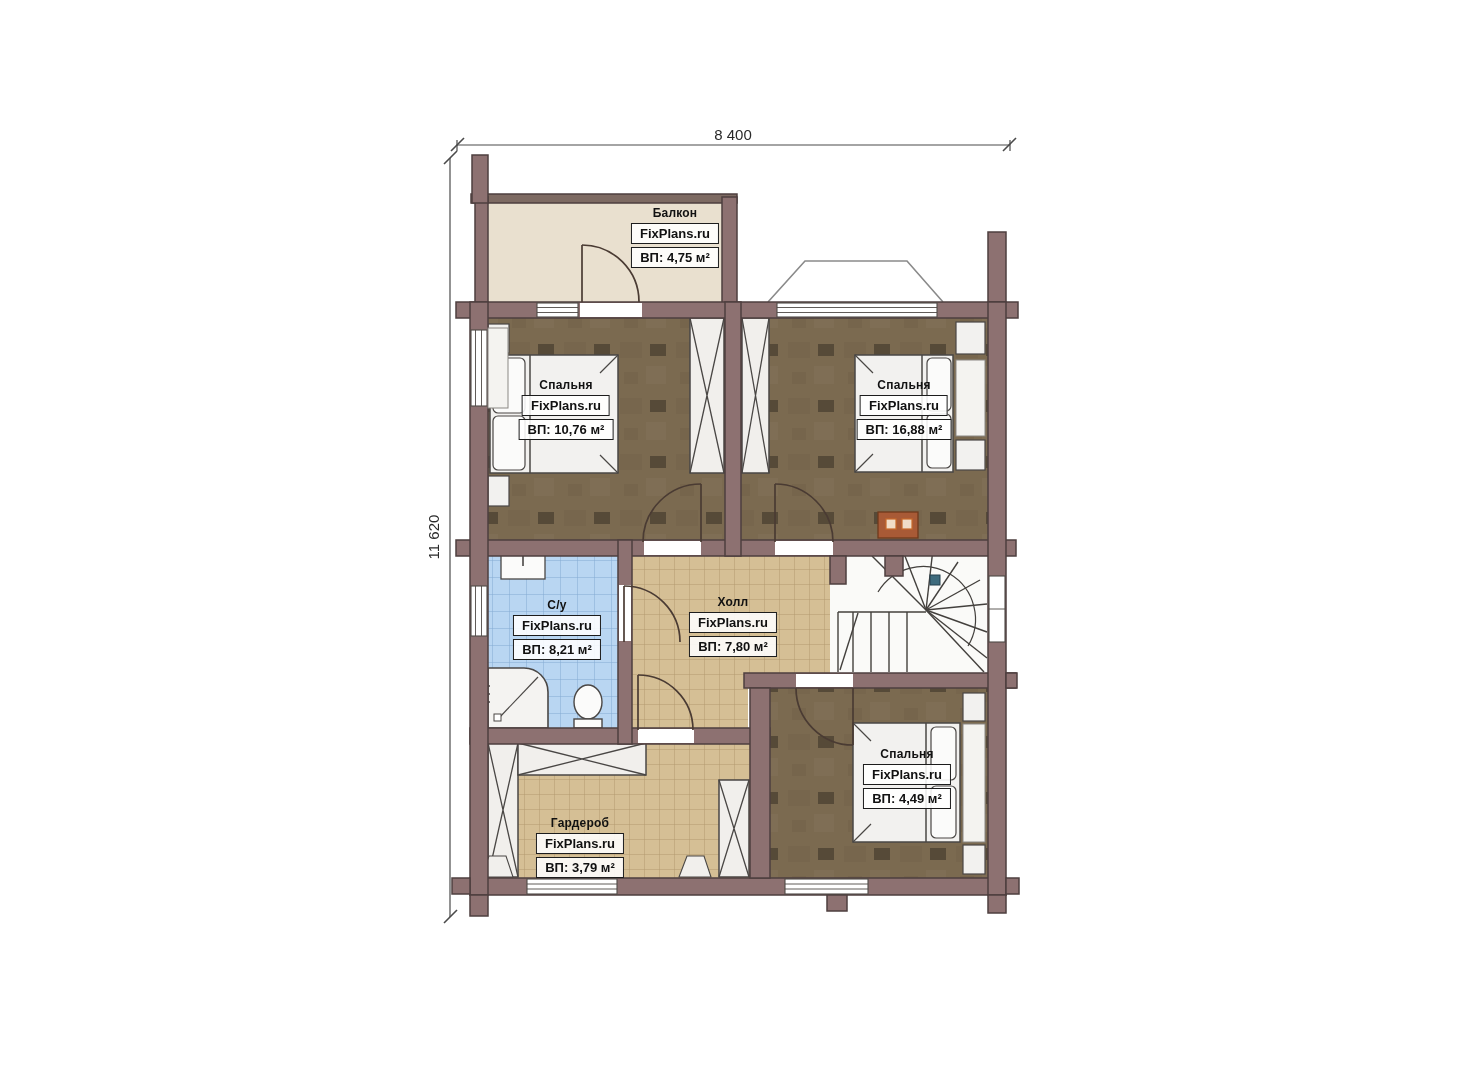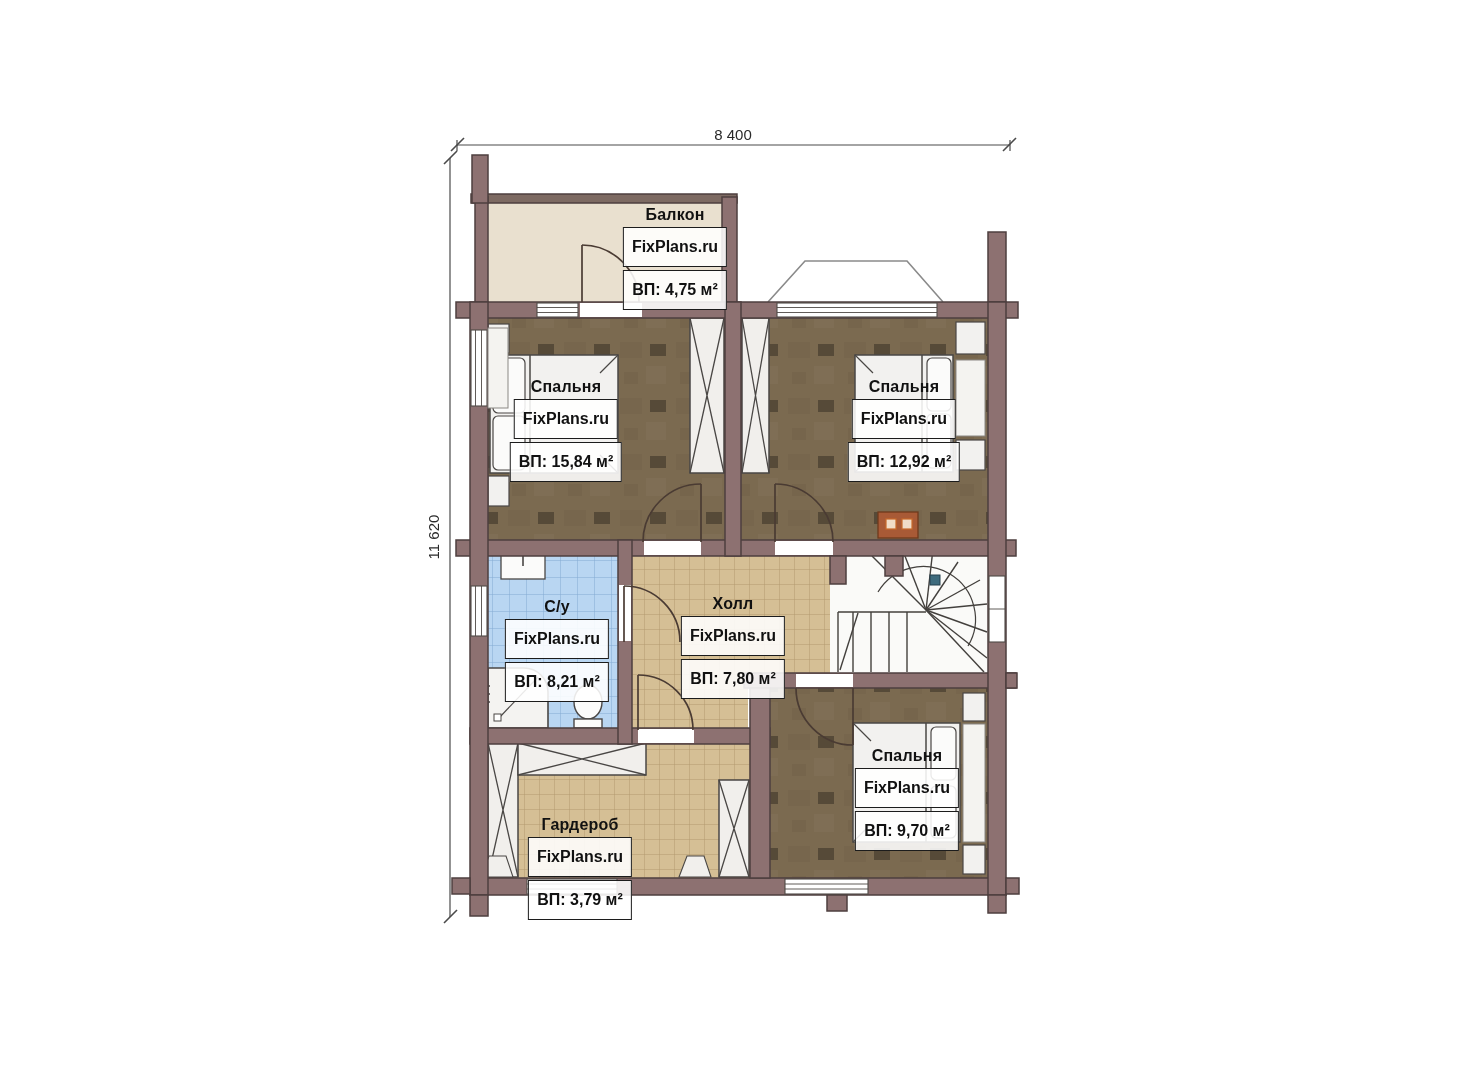--- a/index.html
+++ b/index.html
@@ -6,24 +6,24 @@
   .stage{
     position:relative;width:1473px;height:1080px;background:#ffffff;overflow:hidden;
     font-family:"Liberation Sans", sans-serif;
   }
   .stage svg{position:absolute;left:0;top:0;}
   .room-label{
     position:absolute;transform:translateX(-50%);
     display:flex;flex-direction:column;align-items:center;
     color:#111;z-index:5;pointer-events:none;
   }
-  .room-name{font-weight:bold;font-size:16px;letter-spacing:.2px;white-space:nowrap;}
+  .room-name{font-weight:bold;font-size:12px;letter-spacing:.2px;white-space:nowrap;}
   .label-box{
     border:1.6px solid #1c1c1c;background:rgba(255,255,255,.88);
-    font-size:16px;font-weight:bold;padding:10px 8px;margin-top:3px;white-space:nowrap;
+    font-size:13px;font-weight:bold;padding:2px 8px;margin-top:3px;white-space:nowrap;
   }
   .dim-label{
     position:absolute;font-size:15px;color:#2a2a2a;z-index:4;white-space:nowrap;
   }
   .dim-label.vertical{transform:translate(-50%,-50%) rotate(-90deg);}
   .dim-label.horizontal{transform:translateX(-50%);}
 </style>
 </head>
 <body>
 
@@ -270,27 +270,27 @@
 
   <div class="room-label" style="left:675px;top:206px">
     <div class="room-name">Балкон</div>
     <div class="label-box">FixPlans.ru</div>
     <div class="label-box">ВП: 4,75 м²</div>
   </div>
 
   <div class="room-label" style="left:566px;top:378px">
     <div class="room-name">Спальня</div>
     <div class="label-box">FixPlans.ru</div>
-    <div class="label-box">ВП: 15,84 м²</div>
+    <div class="label-box">ВП: 10,76 м²</div>
   </div>
 
   <div class="room-label" style="left:904px;top:378px">
     <div class="room-name">Спальня</div>
     <div class="label-box">FixPlans.ru</div>
-    <div class="label-box">ВП: 12,92 м²</div>
+    <div class="label-box">ВП: 16,88 м²</div>
   </div>
 
   <div class="room-label" style="left:557px;top:598px">
     <div class="room-name">С/у</div>
     <div class="label-box">FixPlans.ru</div>
     <div class="label-box">ВП: 8,21 м²</div>
   </div>
 
   <div class="room-label" style="left:733px;top:595px">
     <div class="room-name">Холл</div>
@@ -300,16 +300,16 @@
 
   <div class="room-label" style="left:580px;top:816px">
     <div class="room-name">Гардероб</div>
     <div class="label-box">FixPlans.ru</div>
     <div class="label-box">ВП: 3,79 м²</div>
   </div>
 
   <div class="room-label" style="left:907px;top:747px">
     <div class="room-name">Спальня</div>
     <div class="label-box">FixPlans.ru</div>
-    <div class="label-box">ВП: 9,70 м²</div>
+    <div class="label-box">ВП: 4,49 м²</div>
   </div>
 
 </div>
 
 </body></html>

